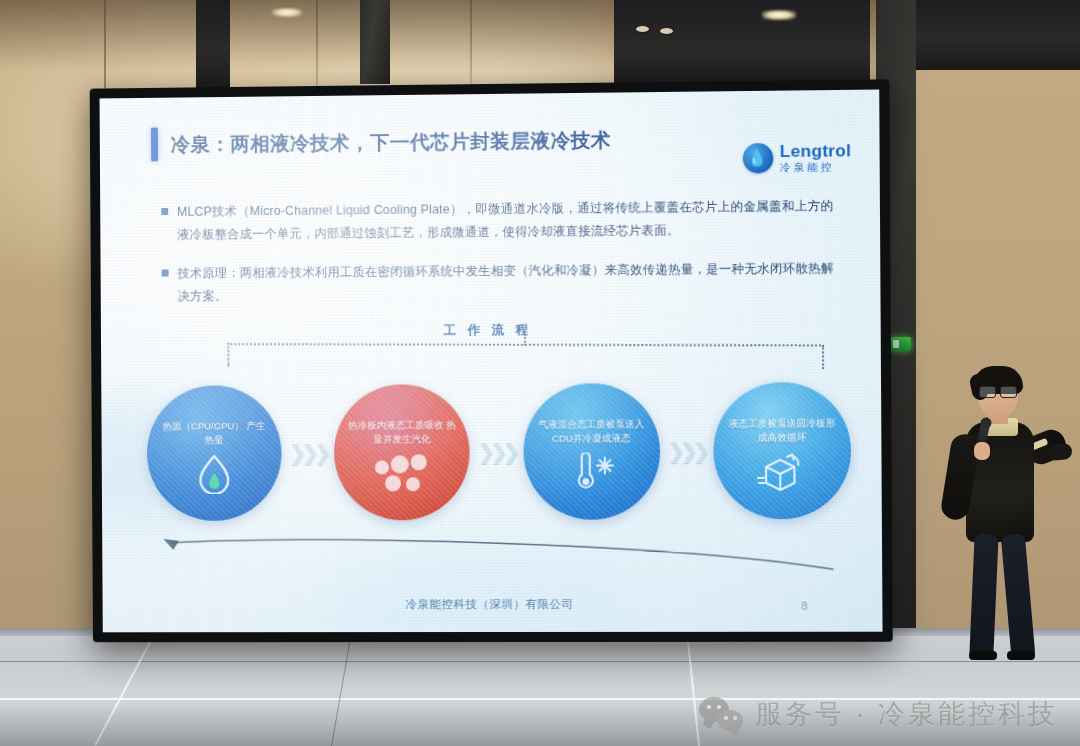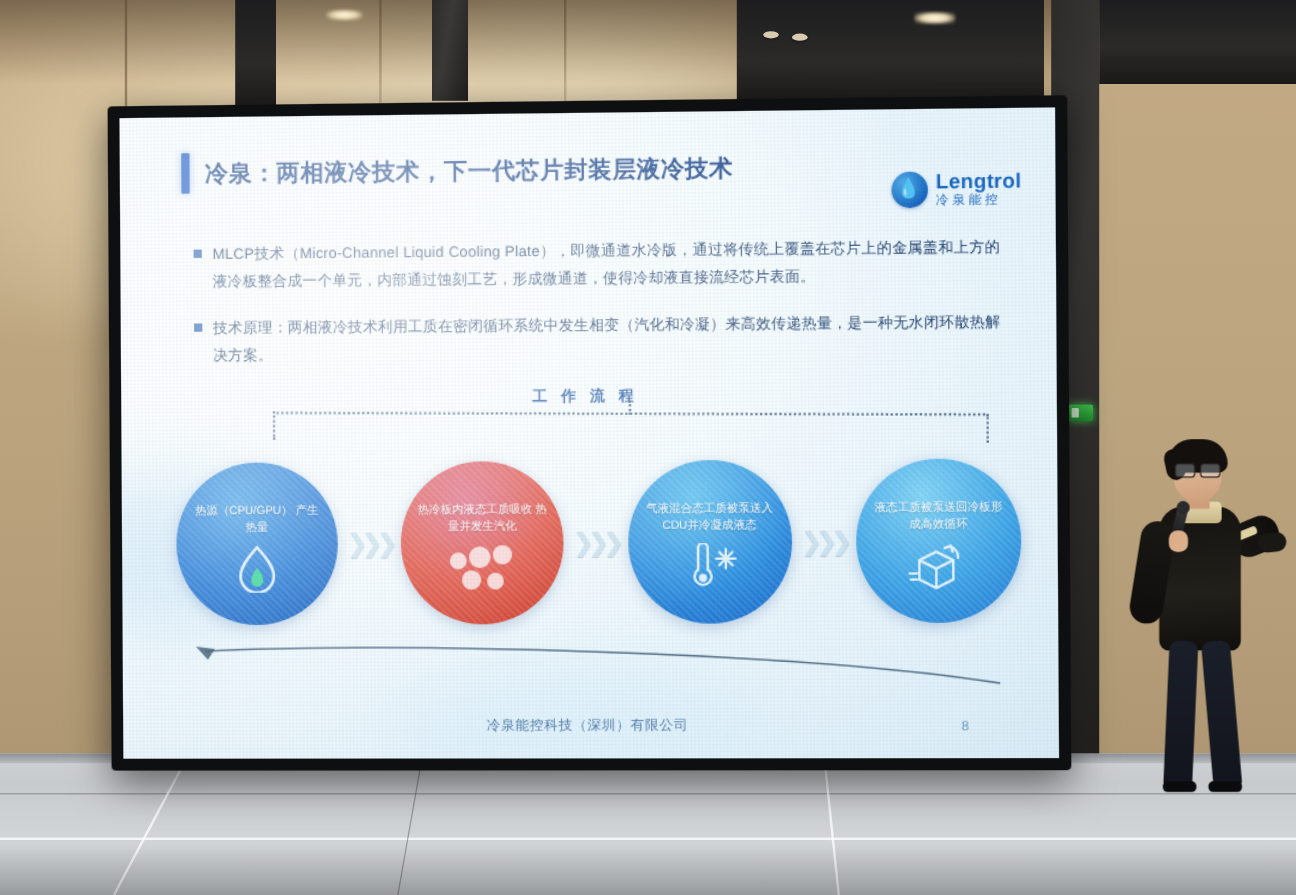--- a/index.html
+++ b/index.html
@@ -372,14 +372,25 @@
     <div class="p-mic"></div>
     <div class="p-hand"></div>
     <div class="p-legs">
       <div class="p-leg l"></div>
       <div class="p-leg r"></div>
       <div class="p-shoe l"></div>
       <div class="p-shoe r"></div>
     </div>
   </div>
 
+  <div class="watermark">
+    <div class="wm-ico">
+      <div class="wm-b1"></div>
+      <div class="wm-b2"></div>
+      <div class="wm-dot" style="left:8px;top:8px;"></div>
+      <div class="wm-dot" style="left:18px;top:8px;"></div>
+      <div class="wm-dot" style="left:25px;top:19px;"></div>
+      <div class="wm-dot" style="left:34px;top:19px;"></div>
+    </div>
+    <div class="wm-text">服务号 · 冷泉能控科技</div>
+  </div>
 
 </div>
 
 </body></html>

